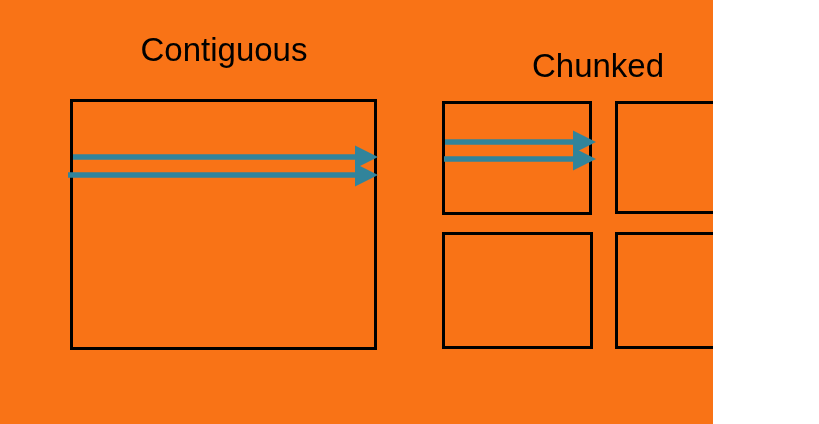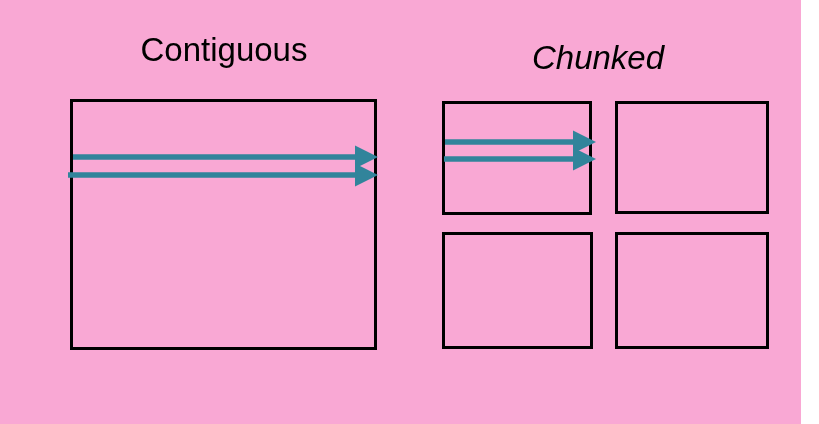--- a/index.html
+++ b/index.html
@@ -2,37 +2,37 @@
 <html><head>
 <meta charset="utf-8">
 <style>
   html, body {
     margin: 0;
     padding: 0;
     background: #ffffff;
   }
   .stage {
     position: relative;
-    width: 801px;
+    width: 713px;
     height: 424px;
-    background: #f9a8d4;
+    background: #f97316;
     overflow: hidden;
     font-family: "Liberation Sans", sans-serif;
   }
   .panel-title {
     position: absolute;
     transform: translateX(-50%);
     font-size: 33px;
     line-height: 36px;
     color: #000000;
     white-space: nowrap;
     font-weight: 400;
   }
   .title-contiguous { left: 224px; top: 32px; }
-  .title-chunked   { left: 598px; top: 40px; font-style: italic; }
+  .title-chunked   { left: 598px; top: 48px; }
 
   .box {
     position: absolute;
     box-sizing: border-box;
     border: 3px solid #000000;
     background: transparent;
   }
   .box-contiguous { left: 70px;  top: 99px;  width: 307px; height: 251px; }
   .box-chunk-tl   { left: 442px; top: 101px; width: 150px; height: 114px; }
   .box-chunk-tr   { left: 615px; top: 101px; width: 154px; height: 113px; }

